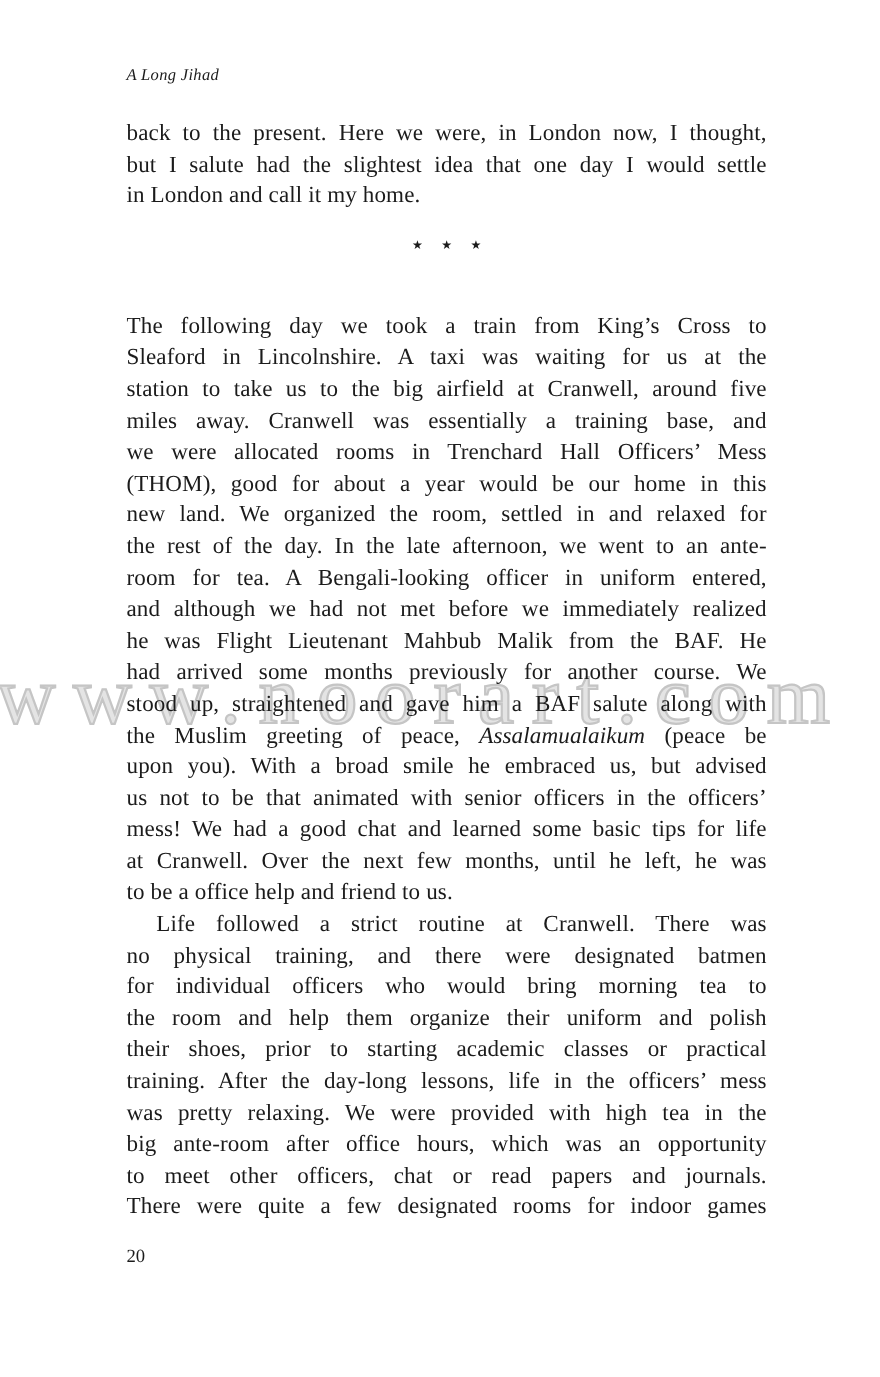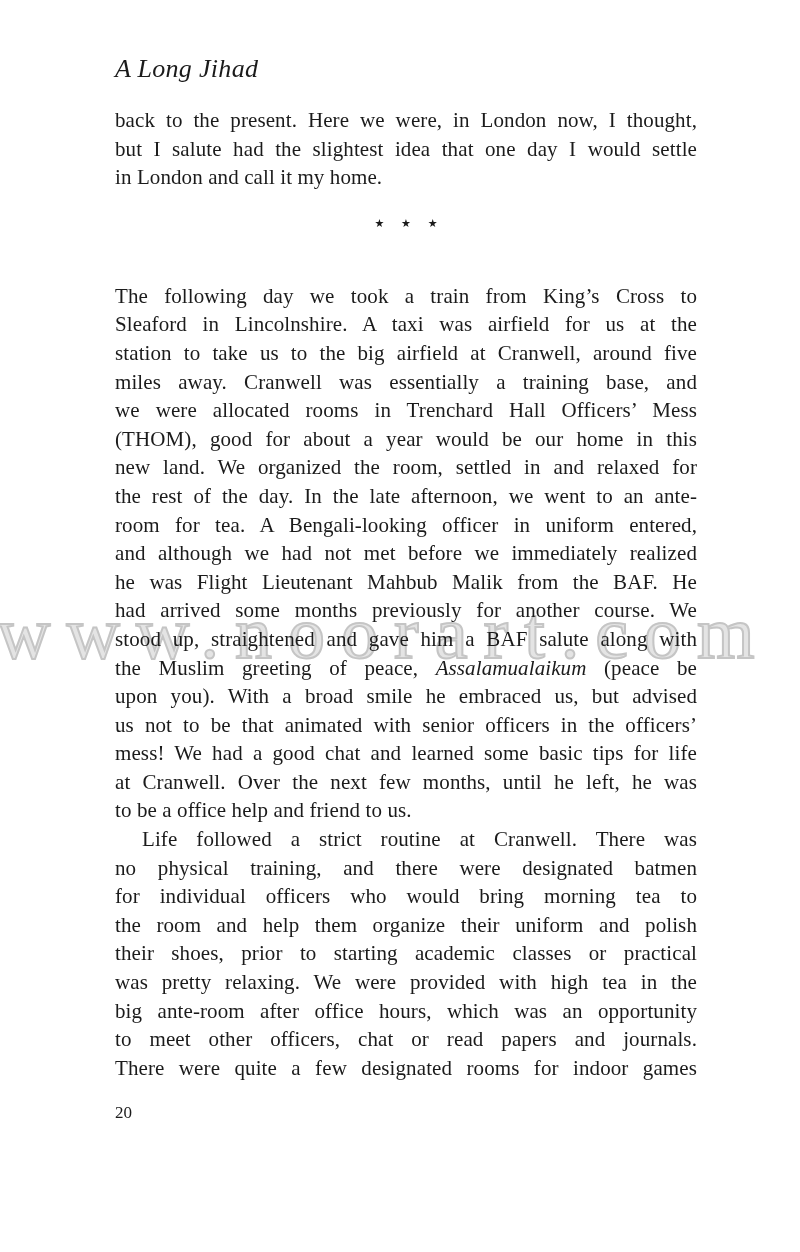--- a/index.html
+++ b/index.html
@@ -30,21 +30,21 @@
     -webkit-text-stroke: 2px #c5c5c5;
     user-select: none;
   }
   .content {
     position: relative;
     z-index: 1;
     padding: 57px 103px 0 115px;
   }
   .running-header {
     font-style: italic;
-    font-size: 26px;
+    font-size: 15px;
     line-height: 24px;
     letter-spacing: 0.3px;
   }
   .para {
     margin: 0;
   }
   .para-1 { margin-top: 25px; }
   .para-2 { margin-top: 48px; }
   .para-3 { margin-top: 0; }
   .line {
@@ -96,21 +96,21 @@
     <div class="para para-1">
         <div class="line justify">back to the present. Here we were, in London now, I thought,</div>
         <div class="line justify">but I salute had the slightest idea that one day I would settle</div>
         <div class="line">in London and call it my home.</div>
       </div>
 
     <div class="separator">★ ★ ★</div>
 
     <div class="para para-2">
         <div class="line justify">The following day we took a train from King’s Cross to</div>
-        <div class="line justify">Sleaford in Lincolnshire. A taxi was airfield for us at the</div>
+        <div class="line justify">Sleaford in Lincolnshire. A taxi was waiting for us at the</div>
         <div class="line justify">station to take us to the big airfield at Cranwell, around five</div>
         <div class="line justify">miles away. Cranwell was essentially a training base, and</div>
         <div class="line justify">we were allocated rooms in Trenchard Hall Officers’ Mess</div>
         <div class="line justify">(THOM), good for about a year would be our home in this</div>
         <div class="line justify">new land. We organized the room, settled in and relaxed for</div>
         <div class="line justify">the rest of the day. In the late afternoon, we went to an ante-</div>
         <div class="line justify">room for tea. A Bengali-looking officer in uniform entered,</div>
         <div class="line justify">and although we had not met before we immediately realized</div>
         <div class="line justify">he was Flight Lieutenant Mahbub Malik from the BAF. He</div>
         <div class="line justify">had arrived some months previously for another course. We</div>
@@ -122,20 +122,21 @@
         <div class="line justify">at Cranwell. Over the next few months, until he left, he was</div>
         <div class="line">to be a office help and friend to us.</div>
       </div>
 
     <div class="para para-3">
         <div class="line justify indent">Life followed a strict routine at Cranwell. There was</div>
         <div class="line justify">no physical training, and there were designated batmen</div>
         <div class="line justify">for individual officers who would bring morning tea to</div>
         <div class="line justify">the room and help them organize their uniform and polish</div>
         <div class="line justify">their shoes, prior to starting academic classes or practical</div>
+        <div class="line justify">training. After the day-long lessons, life in the officers’ mess</div>
         <div class="line justify">was pretty relaxing. We were provided with high tea in the</div>
         <div class="line justify">big ante-room after office hours, which was an opportunity</div>
         <div class="line justify">to meet other officers, chat or read papers and journals.</div>
         <div class="line justify">There were quite a few designated rooms for indoor games</div>
       </div>
 
     <div class="page-number">20</div>
 
   </div>
 </div>

